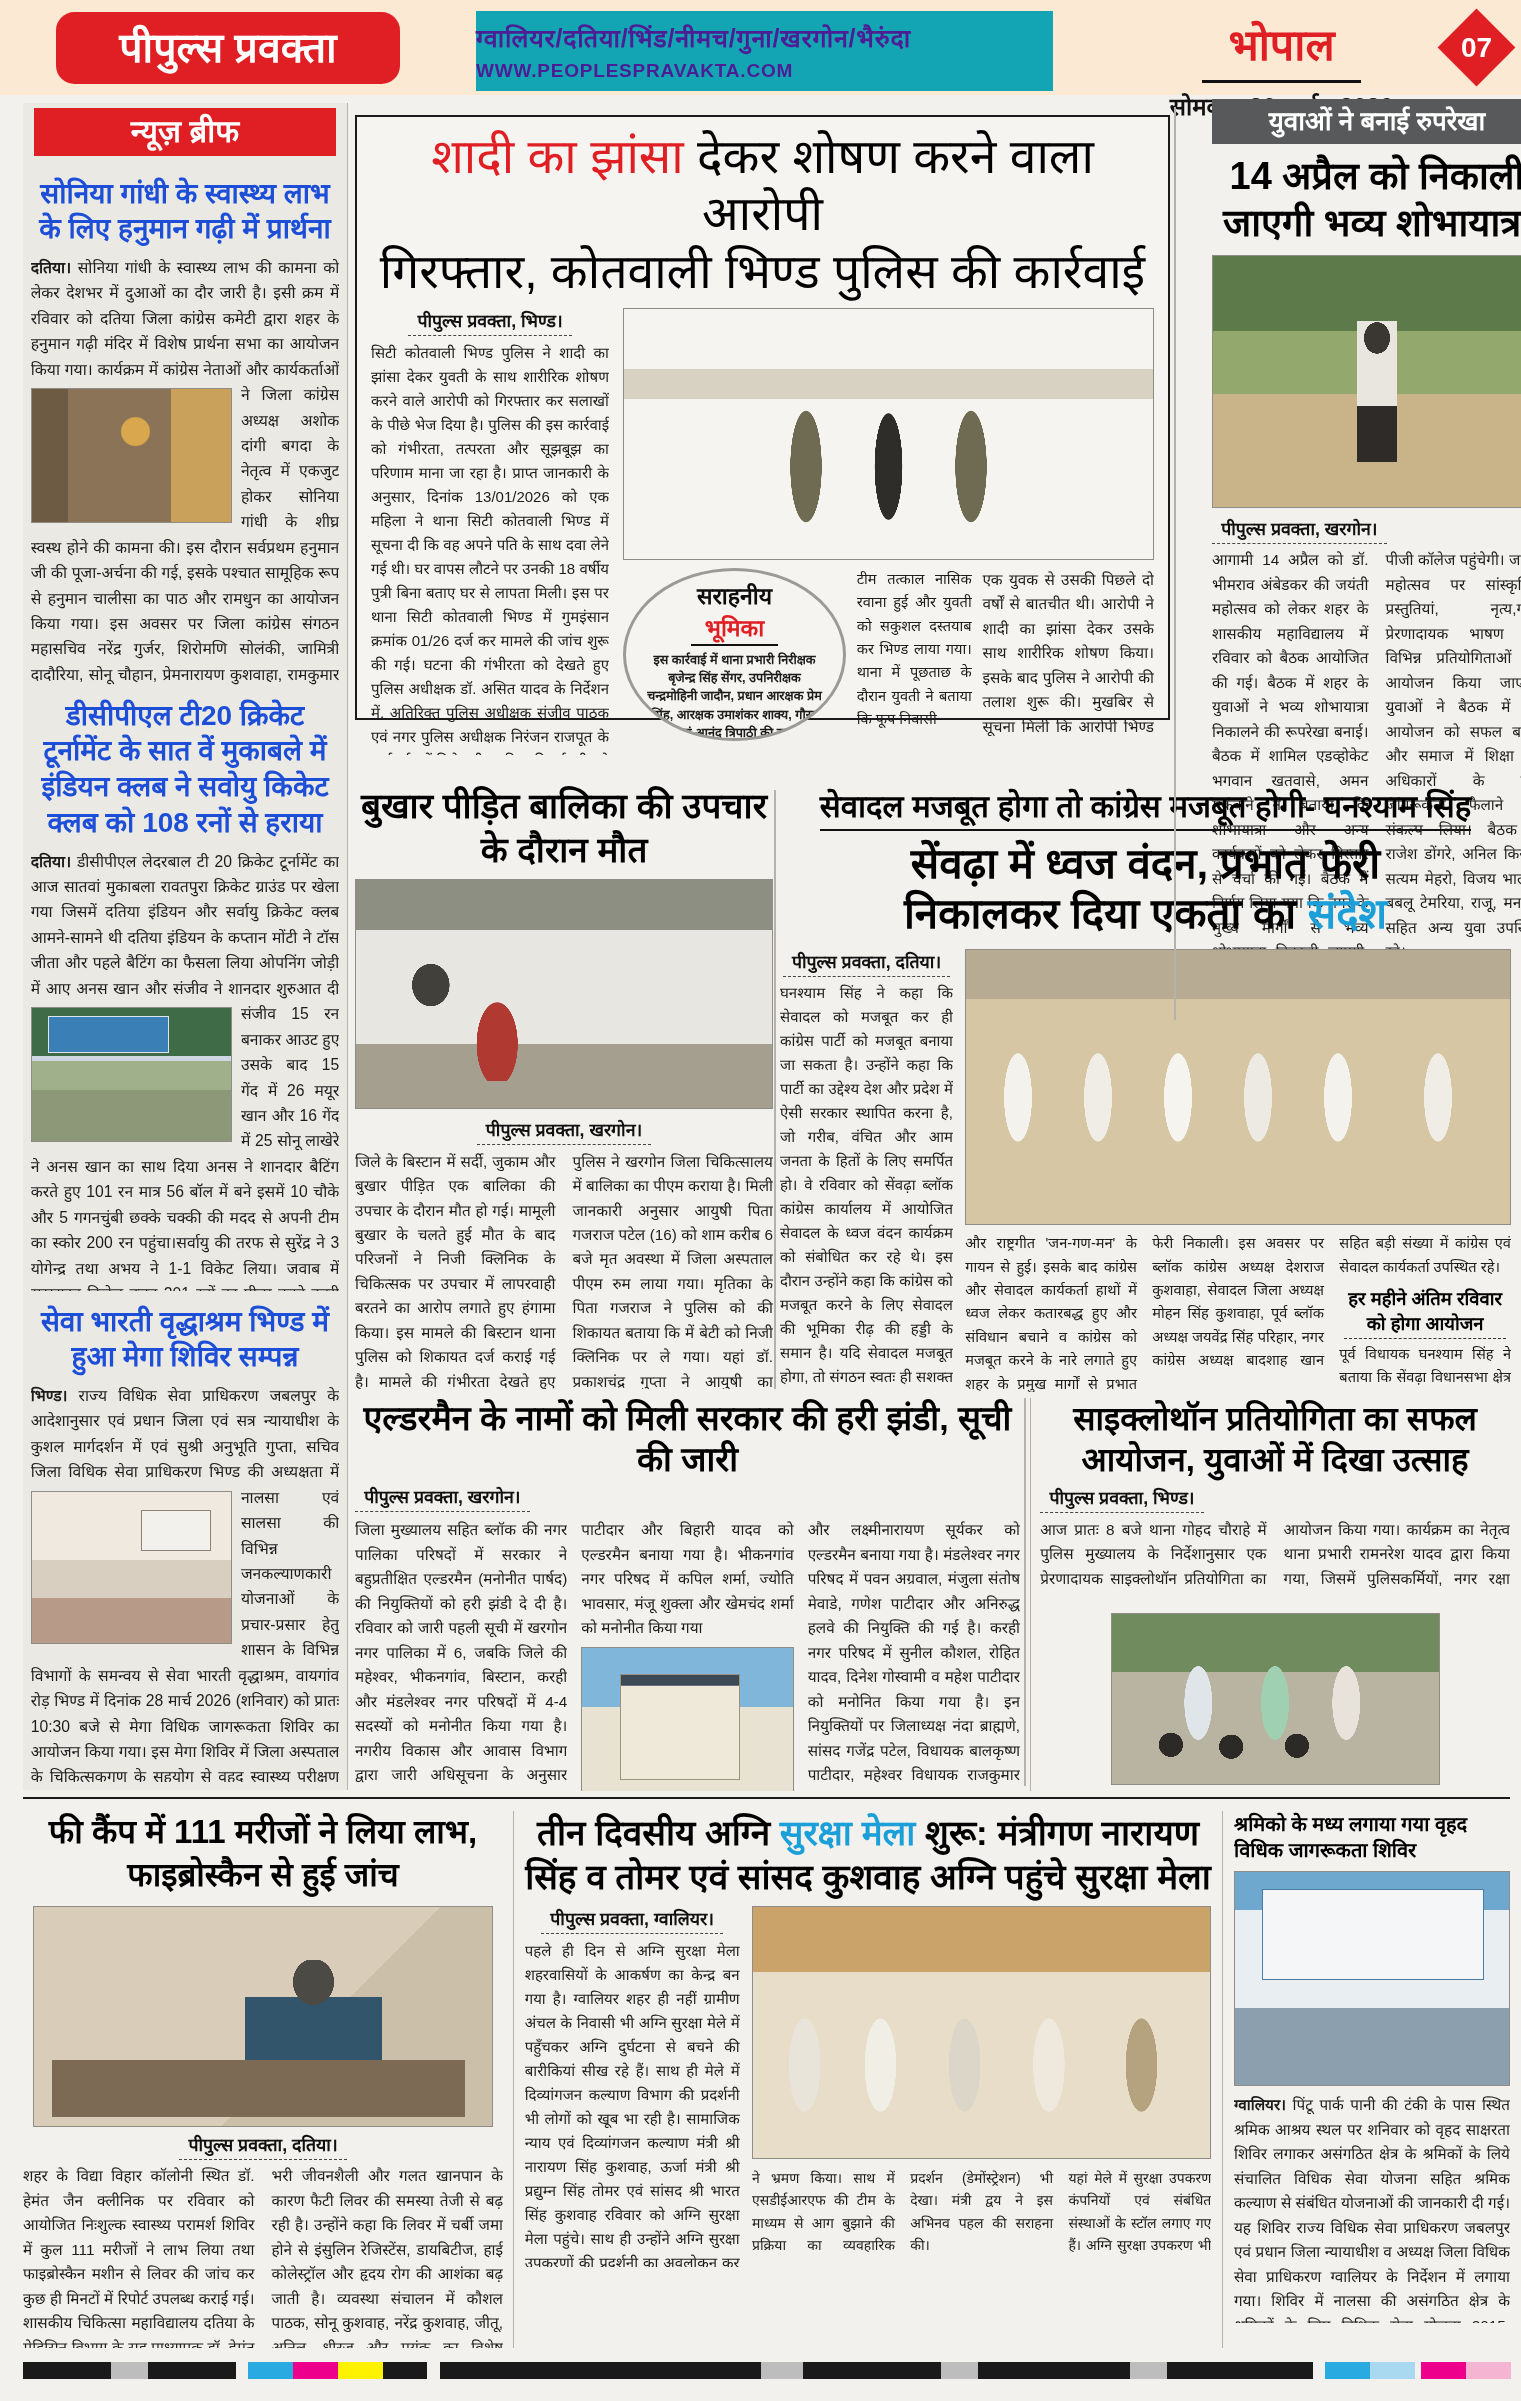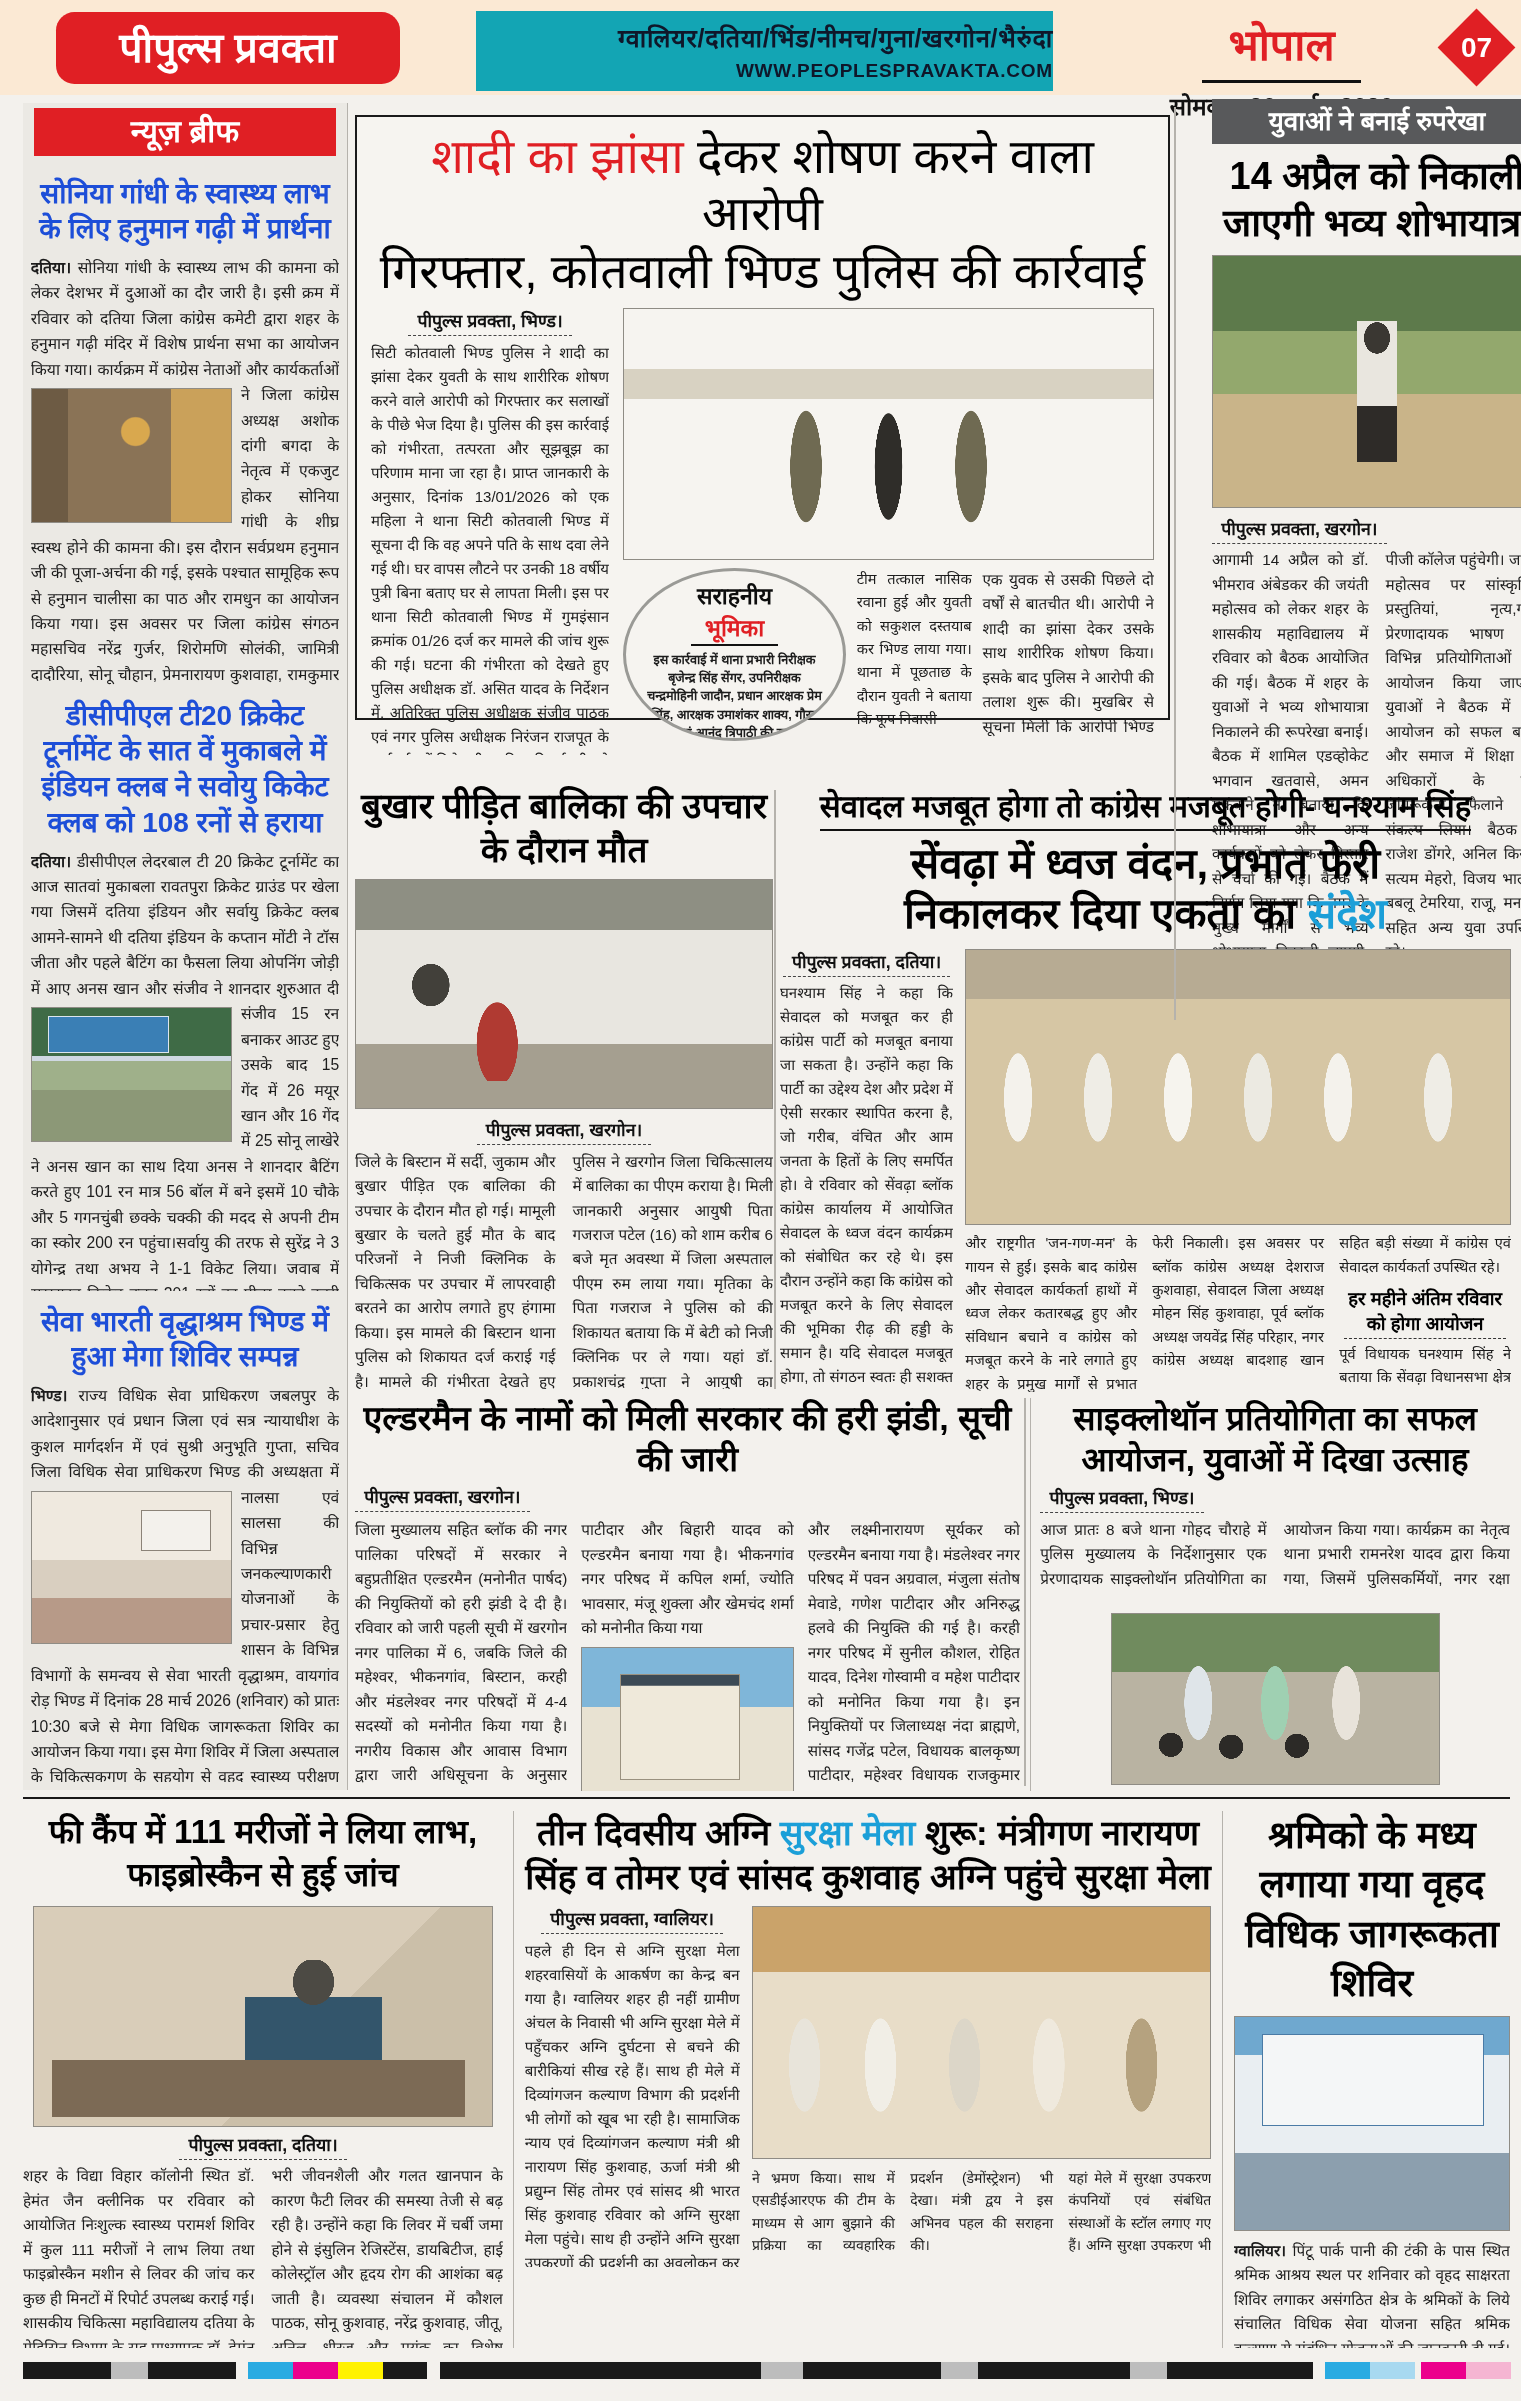--- a/index.html
+++ b/index.html
@@ -2,21 +2,21 @@
 <html style="font-size:12.3px"><head>
 <meta charset="utf-8">
 <style>
   html,body{margin:0;padding:0;}
   body{font-family:"Liberation Sans",sans-serif;background:#d8d6d2;}
   .page{position:relative;width:1522px;height:2401px;background:#f3f1ed;margin:0 auto;overflow:hidden;}
   
   .header{position:absolute;left:0;top:0;width:1522px;height:95px;background:#fbe9d4;}
   .logo{position:absolute;left:56px;top:12.3px;width:344px;height:72px;background:#e01f24;border-radius:18.4px;
         color:#fff;font-weight:800;font-size:41px;text-align:center;line-height:72px;}
-  .cities-bar{position:absolute;left:476px;top:10.7px;width:577px;height:80px;background:#13a5b4;color:#0f172a;text-align:right;box-sizing:border-box;padding-top:9.2px;}
+  .cities-bar{position:absolute;left:476px;top:10.7px;width:577px;height:80px;background:#13a5b4;color:#4c1d95;text-align:left;box-sizing:border-box;padding-top:9.2px;}
   .cities{font-size:25px;font-weight:800;letter-spacing:0.8px;}
   .website{font-size:19px;font-weight:800;margin-top:6.1px;letter-spacing:0.8px;}
   .edition-block{position:absolute;left:1128px;top:14px;width:307px;text-align:center;}
   .edition{display:inline-block;color:#e01f24;font-size:43px;font-weight:800;border-bottom:3.8px solid #111;padding:0 26px 7px;}
   .edate{font-size:24px;font-weight:800;color:#111;margin-top:6.1px;}
   .diamond{position:absolute;left:1449px;top:20px;width:55px;height:55px;background:#e01f24;transform:rotate(45deg);}
   .diamond span{position:absolute;left:0;top:0;width:55px;height:55px;transform:rotate(-45deg);color:#fff;font-size:28px;font-weight:800;text-align:center;line-height:55px;}
   
   .vrule{position:absolute;width:1.5px;background:#b5b2ac;}
   .hrule{position:absolute;height:2.3px;background:#1a1a1a;}
@@ -130,21 +130,21 @@
   .fee-photo{width:96%;height:221px;margin:9.2px auto 4.6px;display:block;}
   .agni{position:absolute;left:513px;top:1811px;width:710px;height:537px;overflow:hidden;border-left:1.5px solid #b5b2ac;border-right:1.5px solid #b5b2ac;box-sizing:border-box;padding:0 10.7px;}
   .agni-head{font-size:35px;font-weight:800;text-align:center;line-height:1.25;}
   .agni-grid{display:grid;grid-template-columns:215px 1fr;gap:12.3px;margin-top:7.7px;height:361px;}
   .agni-left{overflow:hidden;text-align:center;}
   .agni-left .body-txt{text-align:justify;font-size:15px;margin-top:4.6px;}
   .agni-photo{width:100%;height:253px;}
   .agni-cols{margin-top:7.7px;height:92px;overflow:hidden;}
   .agni-cols .body-txt{font-size:14px;}
   .shramik{position:absolute;left:1234px;top:1811px;width:276px;height:537px;overflow:hidden;}
-  .shr-head{font-size:38px;font-weight:800;text-align:center;line-height:1.3;}
+  .shr-head{font-size:20px;font-weight:800;text-align:left;line-height:1.3;}
   .shr-photo{width:100%;height:215px;margin:7.7px 0;}
   
   .color-bar{position:absolute;left:23px;top:2362px;width:1488px;height:17px;display:flex;}
   .color-bar div{height:17px;}
 </style>
 </head>
 <body>
 
 <div class="page">
 

